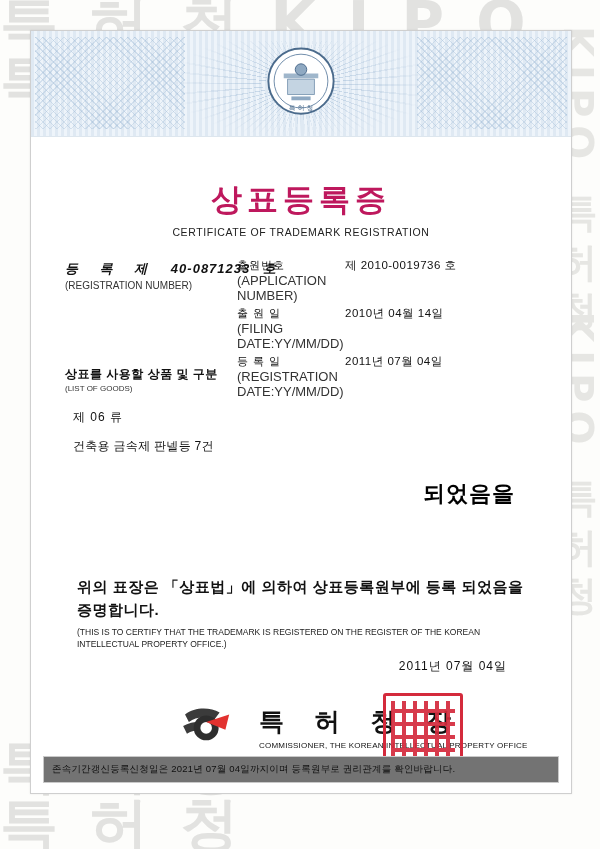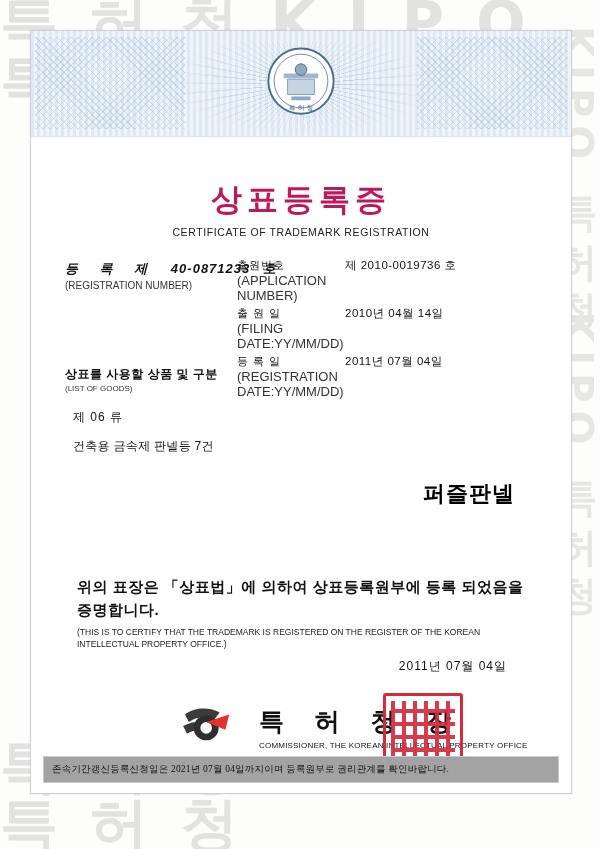--- a/index.html
+++ b/index.html
@@ -248,22 +248,21 @@
   .footer-note {
     position: absolute;
     left: 12px;
     right: 12px;
     bottom: 10px;
     border: 1px solid #c9c9c9;
     padding: 6px 8px;
     font-size: 9.5px;
     color: #111;
     letter-spacing: .2px;
-    background: #a3a3a3;
-    font-family: Liberation Serif, serif;
+    background: #737373;
   }
 </style>
 </head>
 <body>
 
 <div id="page">
 
   <div class="wm-layer">
     <div class="wm wm-top-row" style="left:0;">특 허 청   K I P O   특 허 청</div>
     <div class="wm wm-bot-row" style="left:0;">특 허 청   K I P O   특 허 청</div>
@@ -322,21 +321,21 @@
     </div>
 
 
     <div class="section goods-block">
       <div class="sec-head-ko">상표를 사용할 상품 및 구분</div>
       <div class="sec-head-en">(LIST OF GOODS)</div>
       <div class="goods-class">제 06 류</div>
       <div class="goods-line">건축용 금속제 판넬등 7건</div>
     </div>
 
-    <div class="mark">퍼즐판넬</div>
+    <div class="mark">되었음을</div>
 
     <div class="statement">
       <div class="stmt-ko">위의 표장은 「상표법」에 의하여 상표등록원부에 등록 되었음을 증명합니다.</div>
       <div class="stmt-en">(THIS IS TO CERTIFY THAT THE TRADEMARK IS REGISTERED ON THE REGISTER OF THE KOREAN INTELLECTUAL PROPERTY OFFICE.)</div>
       <div class="stmt-date">2011년  07월  04일</div>
     </div>
 
     <div class="sign-row">
       <svg class="kipo-logo" viewBox="0 0 60 50">
         <path d="M4 14 C14 6, 30 6, 40 12 L34 20 C26 16, 16 16, 8 22 Z" fill="#3b3b3b"></path>

